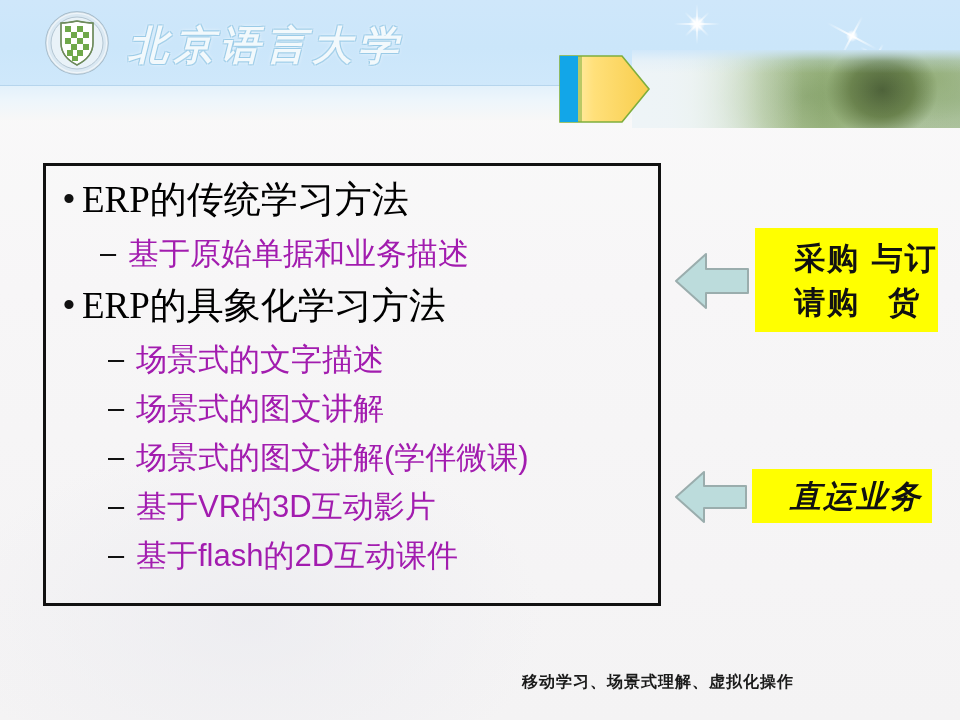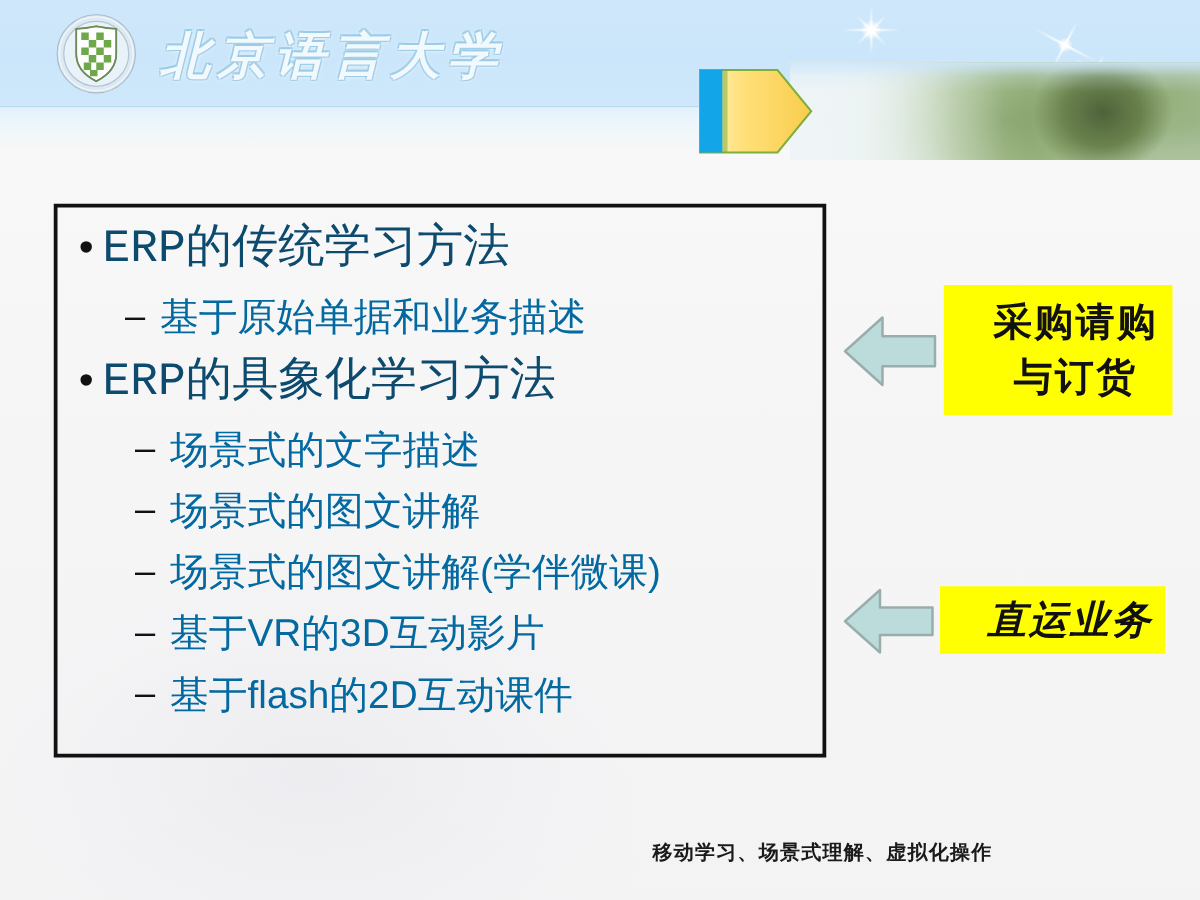--- a/index.html
+++ b/index.html
@@ -182,24 +182,24 @@
   }
   .lvl1 .dot {
     width: 26px;
     flex: 0 0 26px;
     font-size: 34px;
     line-height: 48px;
     color: #111;
     text-align: center;
   }
   .lvl1 .txt {
-    font-family: Liberation Mono, monospace;
+    font-family: Liberation Serif, serif;
     font-size: 37px;
     line-height: 52px;
-    color: #0c4a6e;
+    color: #000000;
     letter-spacing: 0px;
     white-space: nowrap;
   }
 
   .lvl2 {
     display: flex;
     align-items: flex-start;
     margin: 0 0 0 54px;
     height: 49px;
   }
@@ -208,40 +208,40 @@
     flex: 0 0 28px;
     font-size: 29px;
     line-height: 45px;
     color: #111;
     text-align: left;
   }
   .lvl2 .txt {
     font-family: "Liberation Sans", "DejaVu Sans", sans-serif;
     font-size: 31px;
     line-height: 46px;
-    color: #0369a1;
+    color: #a21caf;
     white-space: nowrap;
   }
   .lvl2.tight { margin-left: 62px; }
 
   
   .callout { position: absolute; }
   .callout .arrow-wrap {
     position: absolute;
     left: 0; top: 0;
   }
   .callout .tagbox {
     position: absolute;
     background: #ffff00;
     color: #111111;
     font-family: "DejaVu Serif", "Liberation Serif", serif;
     font-weight: bold;
     text-align: center;
     display: flex;
-    flex-direction: column;
+    flex-direction: row;
     align-items: center;
     justify-content: center;
     letter-spacing: 2px;
     box-sizing: border-box;
     padding-left: 28px;
   }
 
   #callout-1 { left: 672px; top: 228px; width: 266px; height: 106px; }
   #callout-1 .arrow-wrap { left: 0px; top: 18px; }
   #callout-1 .tagbox {

